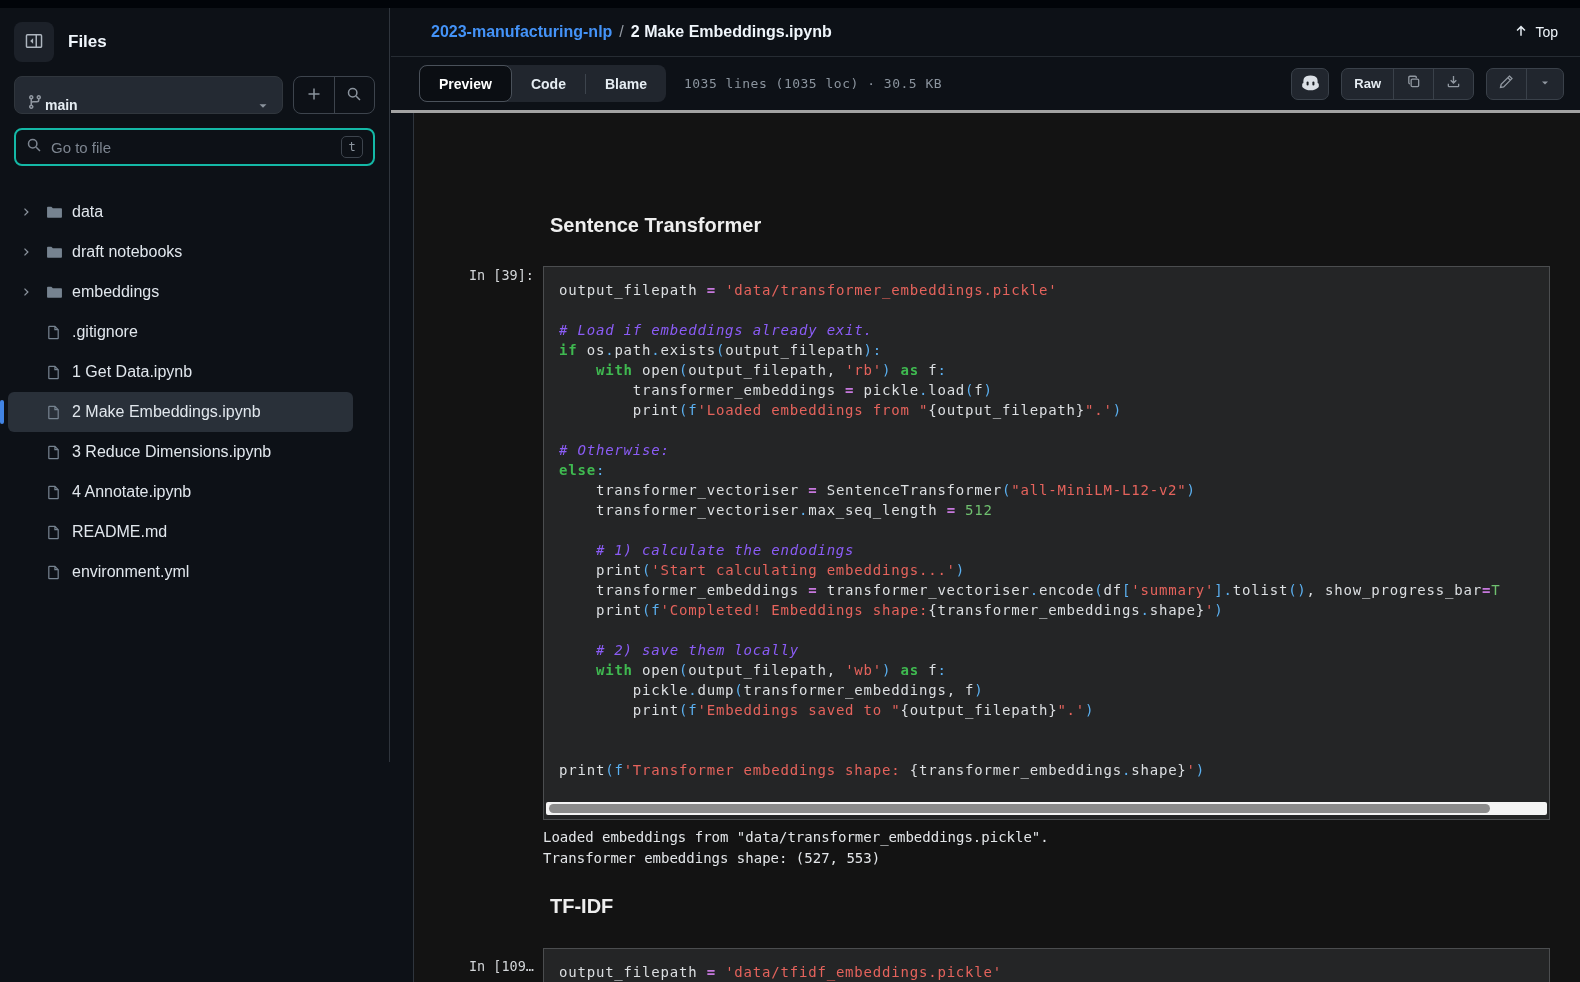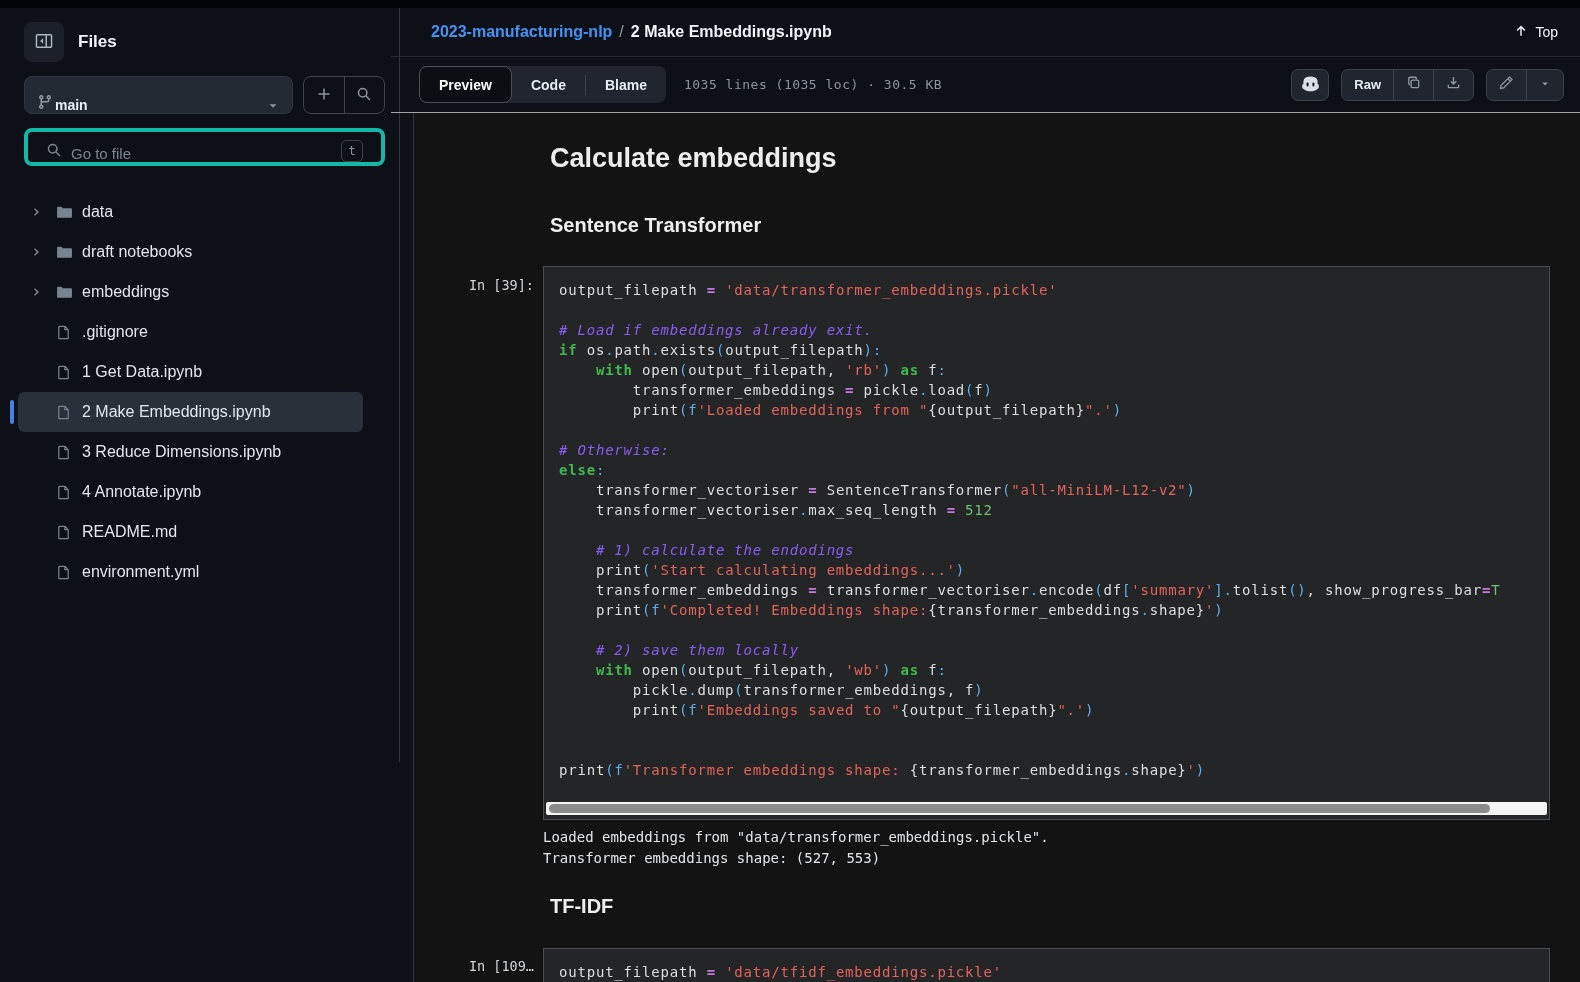--- a/index.html
+++ b/index.html
@@ -3,50 +3,50 @@
 <meta charset="utf-8">
 <style>
   * { box-sizing: border-box; margin: 0; padding: 0; }
   html, body { width: 1580px; height: 982px; overflow: hidden; }
   body { background:#0d1117; font-family:"Liberation Sans", sans-serif; position:relative; }
   .mono { font-family:"DejaVu Sans Mono", monospace; }
 
   .top-strip { position:absolute; top:0; left:0; width:1580px; height:8px; background:#010409; z-index:9; }
 
   
-  .sidebar { position:absolute; top:8px; left:10px; width:390px; height:754px; background:#0d1117; border-right:1px solid #2f353d; }
+  .sidebar { position:absolute; top:8px; left:0; width:390px; height:754px; background:#0d1117; border-right:1px solid #2f353d; }
   .sb-head { display:flex; align-items:center; gap:14px; margin:14px 0 0 14px; }
   .toggle-btn { width:40px; height:40px; border:none; background:#1c2129; border-radius:8px; display:flex; align-items:center; justify-content:center; cursor:pointer; }
   .sb-title { font-size:17px; font-weight:bold; color:#f0f6fc; }
   .sb-controls { display:flex; gap:10px; margin:14px 14px 0 14px; }
   .branch-btn { flex:1; height:38px; background:#242a33; border:1px solid #30363d; border-radius:8px; display:flex; align-items:flex-end; gap:2px; padding:0 12px; cursor:pointer; }
   .branch-name { font-size:14px; font-weight:bold; color:#e6edf3; }
   .branch-caret { margin-left:auto; display:flex; }
   .iconpair { width:82px; height:38px; border:1px solid #3d444d; border-radius:8px; display:flex; overflow:hidden; }
   .iconpair button { flex:1; background:transparent; border:none; display:flex; align-items:center; justify-content:center; cursor:pointer; }
   .iconpair button + button { border-left:1px solid #3d444d; }
-  .goto { margin:14px 14px 0 14px; height:38px; border:4px solid #14b8a6; border-radius:8px; display:flex; align-items:flex-end; gap:9px; padding:0 18px; cursor:text; }
+  .goto { margin:14px 14px 0 14px; height:38px; border:2px solid #14b8a6; border-radius:8px; display:flex; align-items:center; gap:9px; padding:0 10px; cursor:text; }
   .goto .placeholder { font-size:15px; color:#7d8590; }
   .keycap { margin-left:auto; width:22px; height:22px; border:1px solid #3d444d; border-radius:5px; color:#8b949e; font-size:12px; display:flex; align-items:center; justify-content:center; }
   .tree { margin-top:26px; padding-right:36px; }
   .tree-row { position:relative; height:40px; display:flex; align-items:center; padding-left:12px; margin-left:8px; border-radius:6px; cursor:pointer; }
   .tree-row .chev-slot { width:26px; display:flex; align-items:center; }
   .tree-row .ticon { width:26px; display:flex; align-items:center; }
   .tree-row .tlabel { font-size:16px; color:#e1e7ed; }
   .tree-row.selected { background:#293039; }
   .tree-row.selected::before { content:""; position:absolute; left:-8px; top:8px; width:4px; height:24px; background:#4184e4; border-radius:2px; }
 
   
   .main { position:absolute; top:8px; left:391px; width:1189px; height:974px; }
   .crumb-row { height:49px; display:flex; align-items:center; padding:0 22px 0 40px; border-bottom:1px solid #262c33; }
   .crumb-repo { color:#4493f8; font-size:16px; font-weight:bold; text-decoration:none; cursor:pointer; }
   .crumb-sep { color:#9198a1; font-size:16px; margin:0 7px; }
   .crumb-file { color:#f0f6fc; font-size:16px; font-weight:bold; }
   .top-link { margin-left:auto; display:flex; align-items:center; gap:7px; color:#f0f6fc; font-size:14px; font-weight:normal; cursor:pointer; }
-  .tabs-row { height:56px; display:flex; align-items:center; padding:0 16px 0 28px; border-bottom:1px solid #a3a3a3; }
+  .tabs-row { height:56px; display:flex; align-items:center; padding:0 16px 0 28px; border-bottom:3px solid #a3a3a3; }
   .seg { display:flex; align-items:center; background:#21262e; border-radius:8px; height:37px; }
   .seg-item { padding:0 19px; height:37px; display:flex; align-items:center; font-size:14px; font-weight:600; color:#e6edf3; cursor:pointer; }
   .seg-item.active { background:#0b0e13; border:1px solid #4a515a; border-radius:8px; color:#ffffff; font-weight:bold; }
   .seg-div { width:1px; height:20px; background:#3d444d; }
   .file-meta { margin-left:18px; font-size:13px; color:#8b949e; letter-spacing:0.5px; }
   .hdr-actions { margin-left:auto; display:flex; align-items:center; gap:12px; }
   .icon-btn { height:32px; min-width:38px; background:#21262e; border:1px solid #3a414a; border-radius:7px; display:flex; align-items:center; justify-content:center; cursor:pointer; }
   .btn-group { height:32px; display:flex; border:1px solid #3a414a; border-radius:7px; background:#21262e; overflow:hidden; }
   .btn-group .bg-item { display:flex; align-items:center; justify-content:center; padding:0 12px; cursor:pointer; }
   .btn-group .bg-item + .bg-item { border-left:1px solid #3a414a; }
@@ -65,21 +65,21 @@
   .tk-p { color:#dcdfe2; }
   .tk-k { color:#3fb950; font-weight:bold; }
   .tk-s { color:#e5635c; }
   .tk-c { color:#8b5cf6; font-style:italic;text-align:right; }
   .tk-o { color:#c678dd; font-weight:bold; }
   .tk-n { color:#6fc06f; }
   .tk-b { color:#5bb0f0; }
   .hscroll { position:absolute; left:2px; right:2px; bottom:4px; height:13px; background:#f4f4f4; border-radius:2px; cursor:pointer; }
   .hthumb { position:absolute; left:3px; top:2px; width:94%; height:9px; background:#8b8b8b; border-radius:5px; }
   .prompt { position:absolute; left:0; width:120px; text-align:right; font-family:"DejaVu Sans Mono", monospace; font-size:13.5px; color:#d2d5d8; }
-  .prompt.p0 { top:164px; }
+  .prompt.p0 { top:154px; }
   .prompt.p1 { top:845px; }
   .output { position:absolute; left:129px; top:714px; font-family:"DejaVu Sans Mono", monospace; font-size:14px; line-height:21px; color:#e3e6e9; white-space:pre; }
 </style>
 </head>
 <body>
 
 <div class="top-strip"></div>
 
 <aside class="sidebar">
   <div class="sb-head">
@@ -295,21 +295,20 @@
         <div class="bg-item">
           <span><svg width="12" height="12" viewBox="0 0 16 16">
                 <path fill="#9198a1" d="M4 6l4 4 4-4z"></path>
               </svg></span>
         </div>
       </div>
     </div>
   </div>
 
   <div class="nb">
-    <h1>Calculate embeddings</h1>
     <div class="h2a">Sentence Transformer</div>
 
     <div class="prompt p0 mono">In [39]:</div>
     <div class="cell cell0">
       <pre class="code-pre"><div class="code-line"><span class="tk-p">output_filepath </span><span class="tk-o">=</span><span class="tk-p"> </span><span class="tk-s">'data/transformer_embeddings.pickle'</span></div><div class="code-line">&nbsp;</div><div class="code-line"><span class="tk-c"># Load if embeddings already exit.</span></div><div class="code-line"><span class="tk-k">if</span><span class="tk-p"> os</span><span class="tk-b">.</span><span class="tk-p">path</span><span class="tk-b">.</span><span class="tk-p">exists</span><span class="tk-b">(</span><span class="tk-p">output_filepath</span><span class="tk-b">):</span></div><div class="code-line"><span class="tk-p">    </span><span class="tk-k">with</span><span class="tk-p"> open</span><span class="tk-b">(</span><span class="tk-p">output_filepath, </span><span class="tk-s">'rb'</span><span class="tk-b">)</span><span class="tk-p"> </span><span class="tk-k">as</span><span class="tk-p"> f</span><span class="tk-b">:</span></div><div class="code-line"><span class="tk-p">        transformer_embeddings </span><span class="tk-o">=</span><span class="tk-p"> pickle</span><span class="tk-b">.</span><span class="tk-p">load</span><span class="tk-b">(</span><span class="tk-p">f</span><span class="tk-b">)</span></div><div class="code-line"><span class="tk-p">        print</span><span class="tk-b">(</span><span class="tk-b">f</span><span class="tk-s">'Loaded embeddings from "</span><span class="tk-p">{output_filepath}</span><span class="tk-s">".'</span><span class="tk-b">)</span></div><div class="code-line">&nbsp;</div><div class="code-line"><span class="tk-c"># Otherwise:</span></div><div class="code-line"><span class="tk-k">else</span><span class="tk-b">:</span></div><div class="code-line"><span class="tk-p">    transformer_vectoriser </span><span class="tk-o">=</span><span class="tk-p"> SentenceTransformer</span><span class="tk-b">(</span><span class="tk-s">"all-MiniLM-L12-v2"</span><span class="tk-b">)</span></div><div class="code-line"><span class="tk-p">    transformer_vectoriser</span><span class="tk-b">.</span><span class="tk-p">max_seq_length </span><span class="tk-o">=</span><span class="tk-p"> </span><span class="tk-n">512</span></div><div class="code-line">&nbsp;</div><div class="code-line"><span class="tk-c">    # 1) calculate the endodings</span></div><div class="code-line"><span class="tk-p">    print</span><span class="tk-b">(</span><span class="tk-s">'Start calculating embeddings...'</span><span class="tk-b">)</span></div><div class="code-line"><span class="tk-p">    transformer_embeddings </span><span class="tk-o">=</span><span class="tk-p"> transformer_vectoriser</span><span class="tk-b">.</span><span class="tk-p">encode</span><span class="tk-b">(</span><span class="tk-p">df</span><span class="tk-b">[</span><span class="tk-s">'summary'</span><span class="tk-b">]</span><span class="tk-b">.</span><span class="tk-p">tolist</span><span class="tk-b">()</span><span class="tk-p">, show_progress_bar</span><span class="tk-o">=</span><span class="tk-n">T</span></div><div class="code-line"><span class="tk-p">    print</span><span class="tk-b">(</span><span class="tk-b">f</span><span class="tk-s">'Completed! Embeddings shape:</span><span class="tk-p">{transformer_embeddings</span><span class="tk-b">.</span><span class="tk-p">shape}</span><span class="tk-s">'</span><span class="tk-b">)</span></div><div class="code-line">&nbsp;</div><div class="code-line"><span class="tk-c">    # 2) save them locally</span></div><div class="code-line"><span class="tk-p">    </span><span class="tk-k">with</span><span class="tk-p"> open</span><span class="tk-b">(</span><span class="tk-p">output_filepath, </span><span class="tk-s">'wb'</span><span class="tk-b">)</span><span class="tk-p"> </span><span class="tk-k">as</span><span class="tk-p"> f</span><span class="tk-b">:</span></div><div class="code-line"><span class="tk-p">        pickle</span><span class="tk-b">.</span><span class="tk-p">dump</span><span class="tk-b">(</span><span class="tk-p">transformer_embeddings, f</span><span class="tk-b">)</span></div><div class="code-line"><span class="tk-p">        print</span><span class="tk-b">(</span><span class="tk-b">f</span><span class="tk-s">'Embeddings saved to "</span><span class="tk-p">{output_filepath}</span><span class="tk-s">".'</span><span class="tk-b">)</span></div><div class="code-line">&nbsp;</div><div class="code-line">&nbsp;</div><div class="code-line"><span class="tk-p">print</span><span class="tk-b">(</span><span class="tk-b">f</span><span class="tk-s">'Transformer embeddings shape: </span><span class="tk-p">{transformer_embeddings</span><span class="tk-b">.</span><span class="tk-p">shape}</span><span class="tk-s">'</span><span class="tk-b">)</span></div></pre>
       <div class="hscroll">
           <div class="hthumb"></div>
         </div>
     </div>
     <div class="output" id="out0"><div>Loaded embeddings from "data/transformer_embeddings.pickle".</div><div>Transformer embeddings shape: (527, 553)</div></div>

